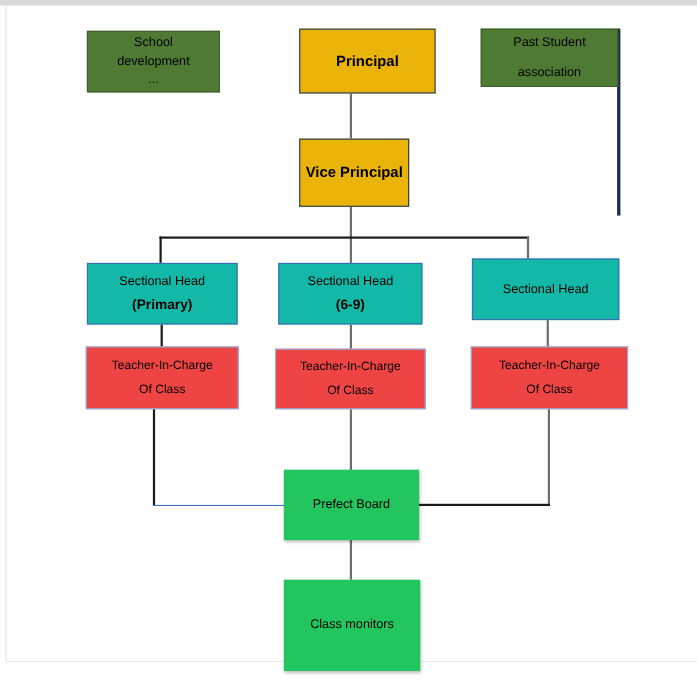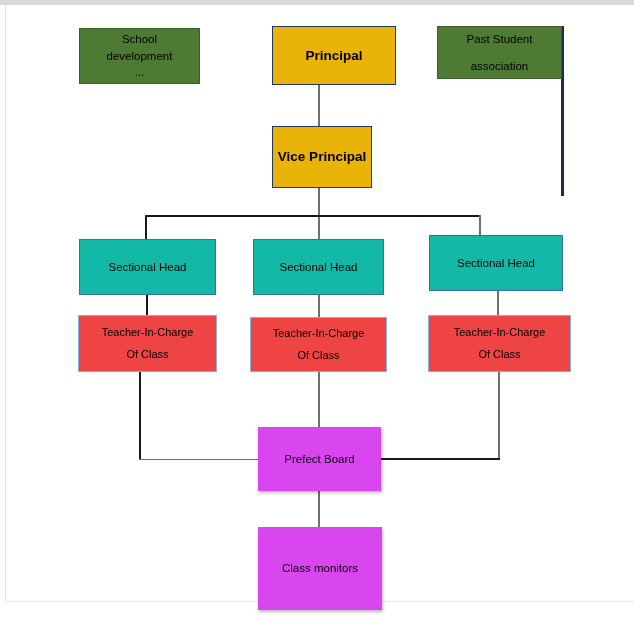--- a/index.html
+++ b/index.html
@@ -88,21 +88,21 @@
   .n-pale .l2 { font-weight: bold; font-size: 12.5px; margin-top: 4px; }
   
   .n-mid {
     background: #ef4444;
     border: 1px solid #8ab0dd;
     font-size: 11px;
   }
   .n-mid .l2 { margin-top: 6px; }
   
   .n-gray {
-    background: #d946ef;
+    background: #22c55e;
     border: none;
     font-size: 11.5px;
     box-shadow: 1px 2px 3px rgba(0,0,0,0.28);
   }
 
   
   .edge {
     position: absolute;
     background: #3f3f3f;
   }
@@ -157,24 +157,26 @@
     <span class="l1">Past Student</span>
     <span class="l2" style="margin-top:10px;">association</span>
   </div>
 
   <div class="node n-blue" style="left:257px; top:126px; width:100px; height:62px;">
     <span class="l1">Vice Principal</span>
   </div>
 
   <div class="node n-pale" style="left:79px; top:239px; width:137px; height:56px;">
     <span class="l1">Sectional Head</span>
+    <span class="l2">(Primary)</span>
   </div>
 
   <div class="node n-pale" style="left:253px; top:239px; width:131px; height:56px;">
     <span class="l1">Sectional Head</span>
+    <span class="l2">(6-9)</span>
   </div>
 
   <div class="node n-pale" style="left:429px; top:235px; width:134px; height:56px;">
     <span class="l1">Sectional Head</span>
   </div>
 
   <div class="node n-mid" style="left:78px; top:315px; width:139px; height:57px;">
     <span class="l1">Teacher-In-Charge</span>
     <span class="l2">Of Class</span>
   </div>

